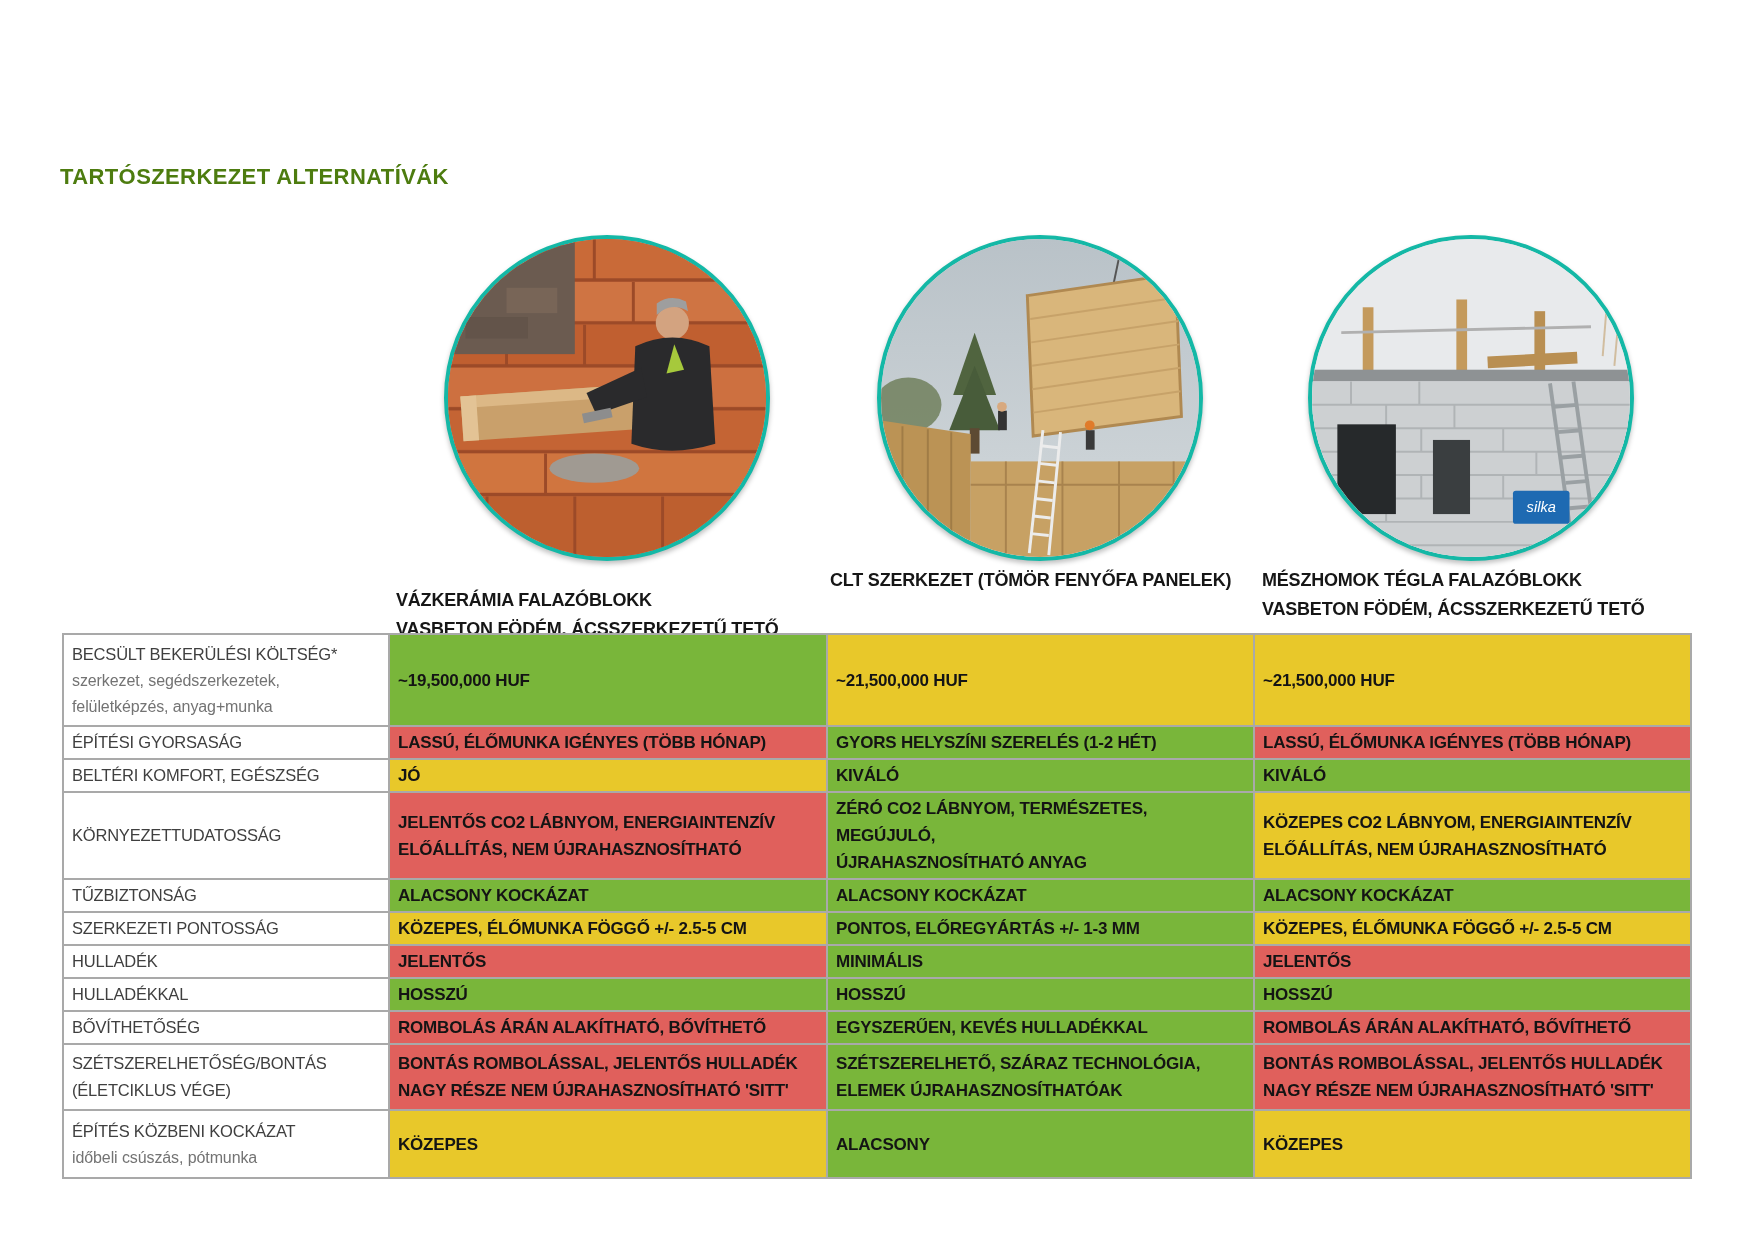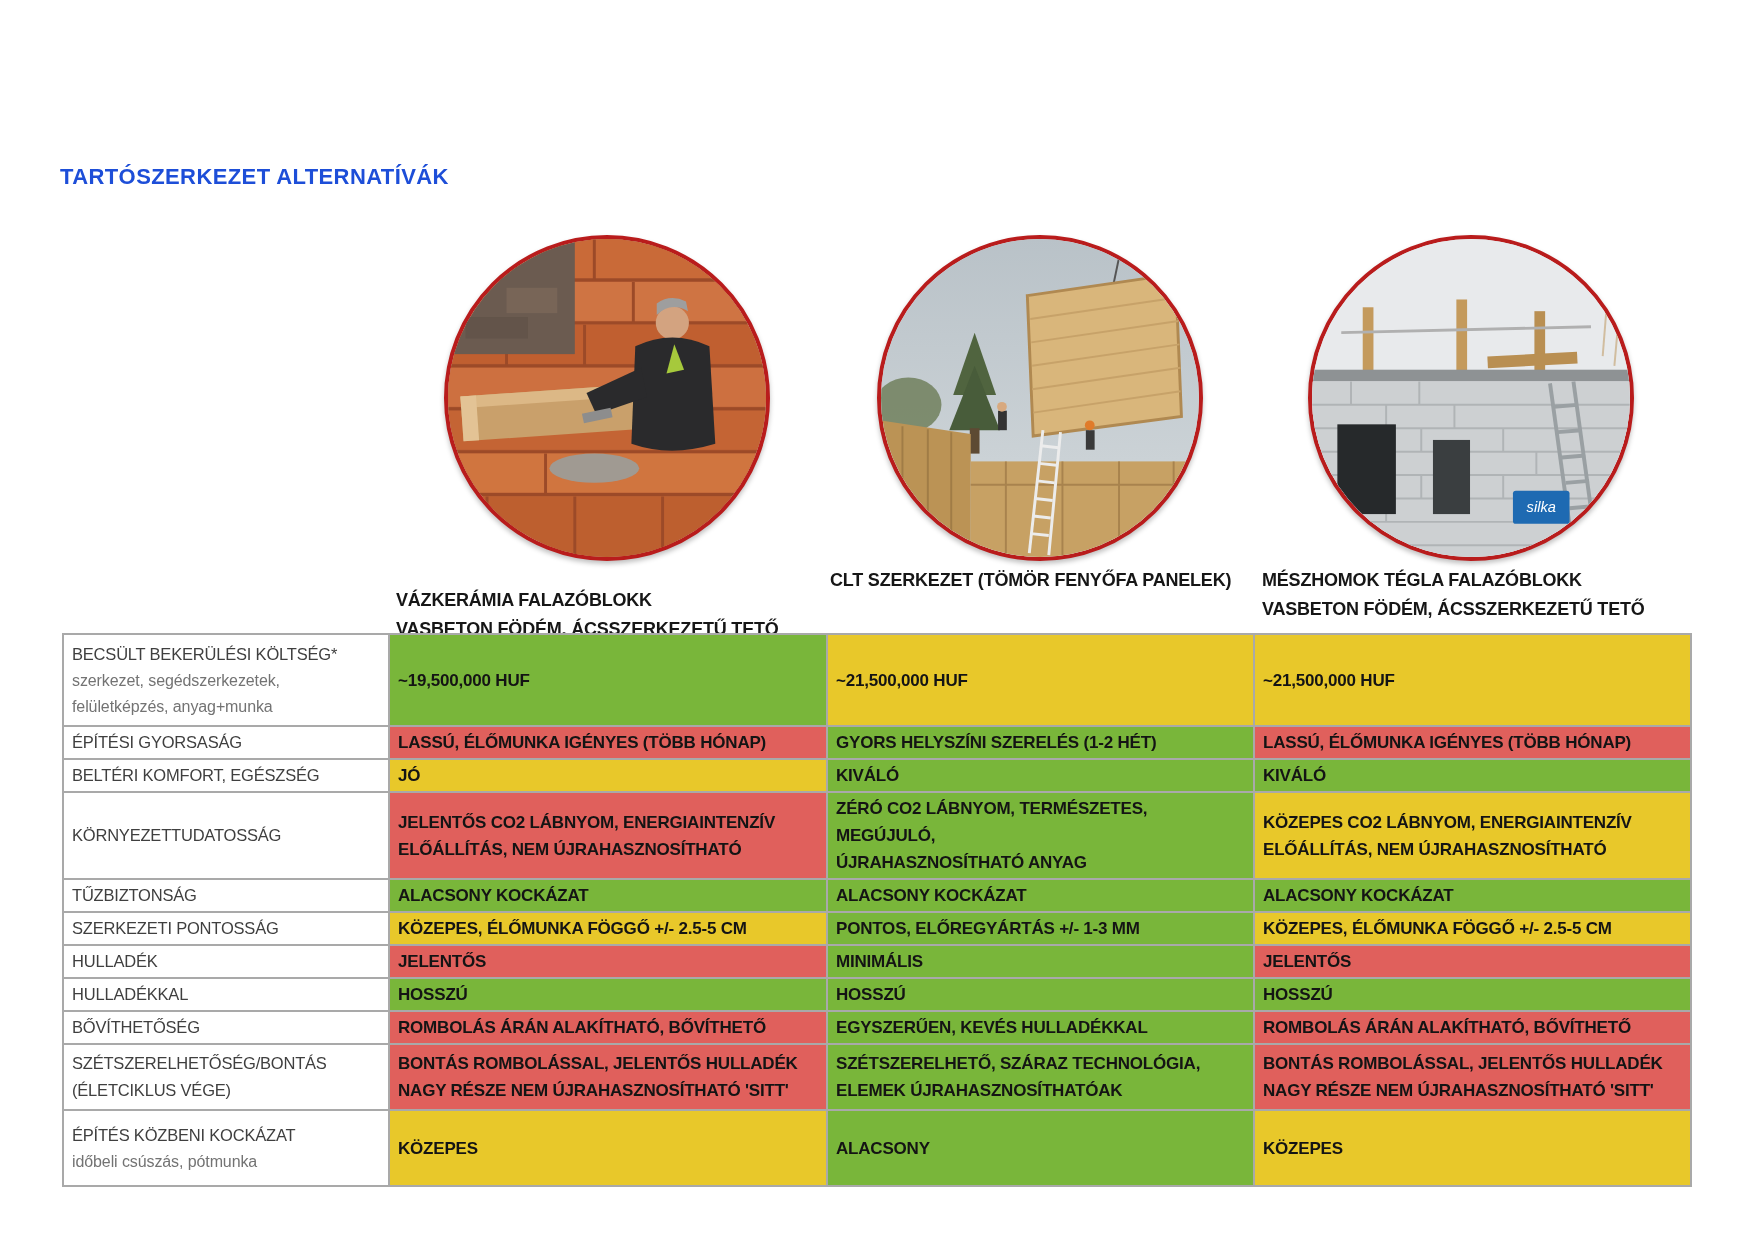--- a/index.html
+++ b/index.html
@@ -1,24 +1,24 @@
 <!DOCTYPE html>
 <html style="--c-green: #79b63a; --c-yellow: #e8c82a; --c-red: #e0605c;"><head>
 <meta charset="utf-8">
 <style>
   html,body{margin:0;padding:0;background:#ffffff;}
   .page{position:relative;width:1754px;height:1240px;background:#ffffff;overflow:hidden;
         font-family:"Liberation Sans", sans-serif;}
 
   .title{position:absolute;left:60px;top:164px;font-size:22px;font-weight:bold;
-         color:#1d4ed8;letter-spacing:0.4px;white-space:nowrap;}
+         color:#4d7c0f;letter-spacing:0.4px;white-space:nowrap;}
 
   
   .photo{position:absolute;top:235px;width:326px;height:326px;border-radius:50%;
-         border:4px solid #b91c1c;box-sizing:border-box;overflow:hidden;
+         border:4px solid #14b8a6;box-sizing:border-box;overflow:hidden;
          box-shadow:0 3px 5px rgba(0,0,0,0.25);background:#ddd;}
   .photo svg{display:block;width:100%;height:100%;}
   .photo.p1{left:444px;}
   .photo.p2{left:877px;}
   .photo.p3{left:1308px;}
 
   
   .col-header{position:absolute;top:566px;font-size:18px;font-weight:bold;color:#161616;
               line-height:29px;white-space:pre-line;letter-spacing:-0.2px;}
   .col-header.c1{left:396px;margin-top:20px;}
@@ -34,21 +34,21 @@
   .lab-sub{font-size:16px;color:#737373;line-height:26px;white-space:pre-line;letter-spacing:-0.1px;}
   .lab-sub:empty{display:none;}
   td.val{font-size:17px;font-weight:bold;color:#141414;line-height:27px;
          white-space:pre-line;letter-spacing:-0.2px;}
   td.val.green{background:var(--c-green);}
   td.val.yellow{background:var(--c-yellow);}
   td.val.red{background:var(--c-red);}
   tr.h92{height:92px;}
   tr.h35{height:24px;}
   tr.h66{height:66px;}
-  tr.h76{height:76px;border-radius:12px;}
+  tr.h76{height:68px;border-radius:12px;}
 </style>
 </head>
 <body>
 
 <div class="page">
 
   <div class="title">TARTÓSZERKEZET ALTERNATÍVÁK</div>
 
   <div class="photo p1">
     <svg viewBox="0 0 326 326">

